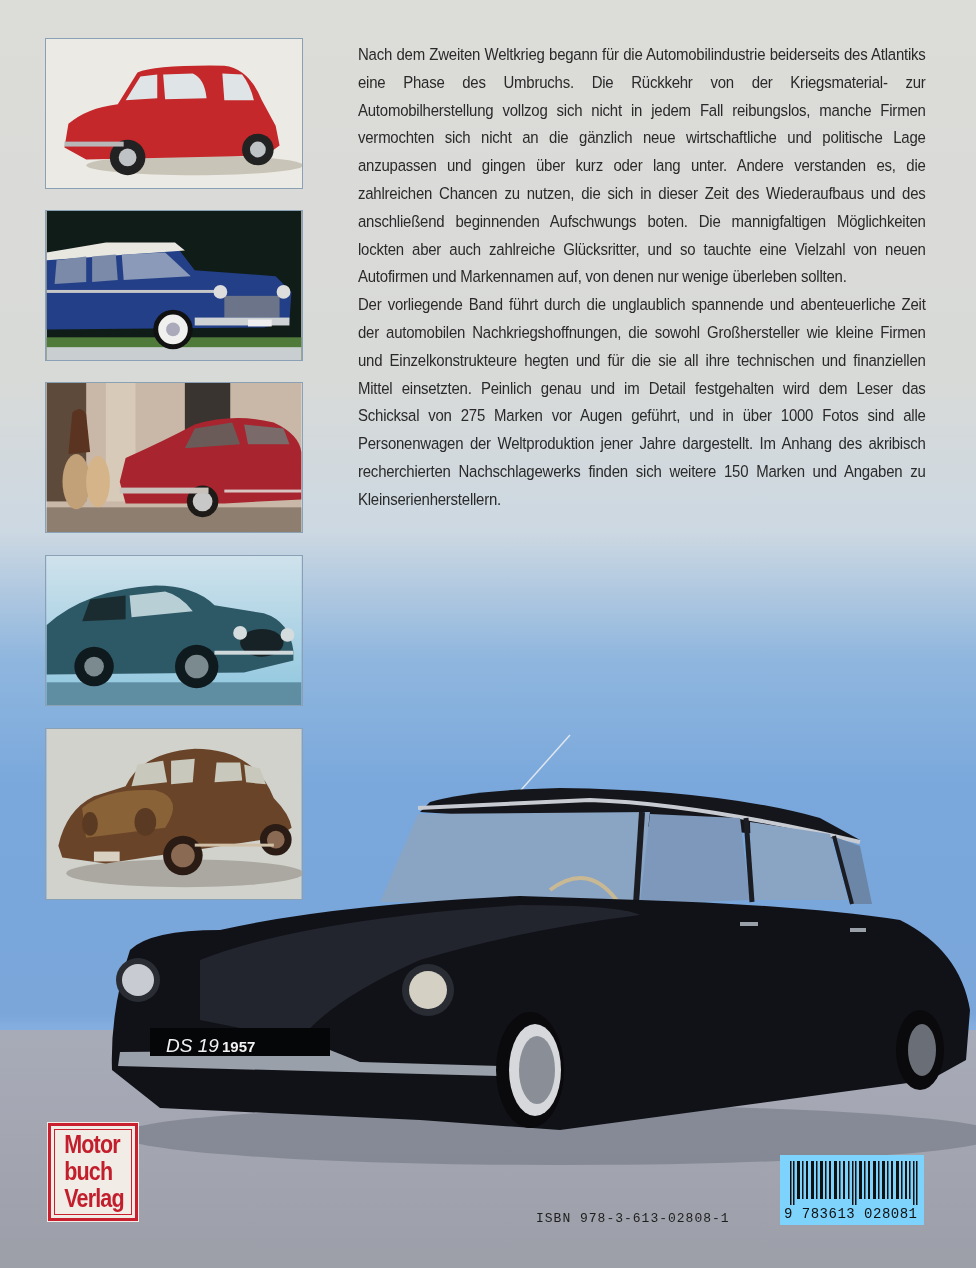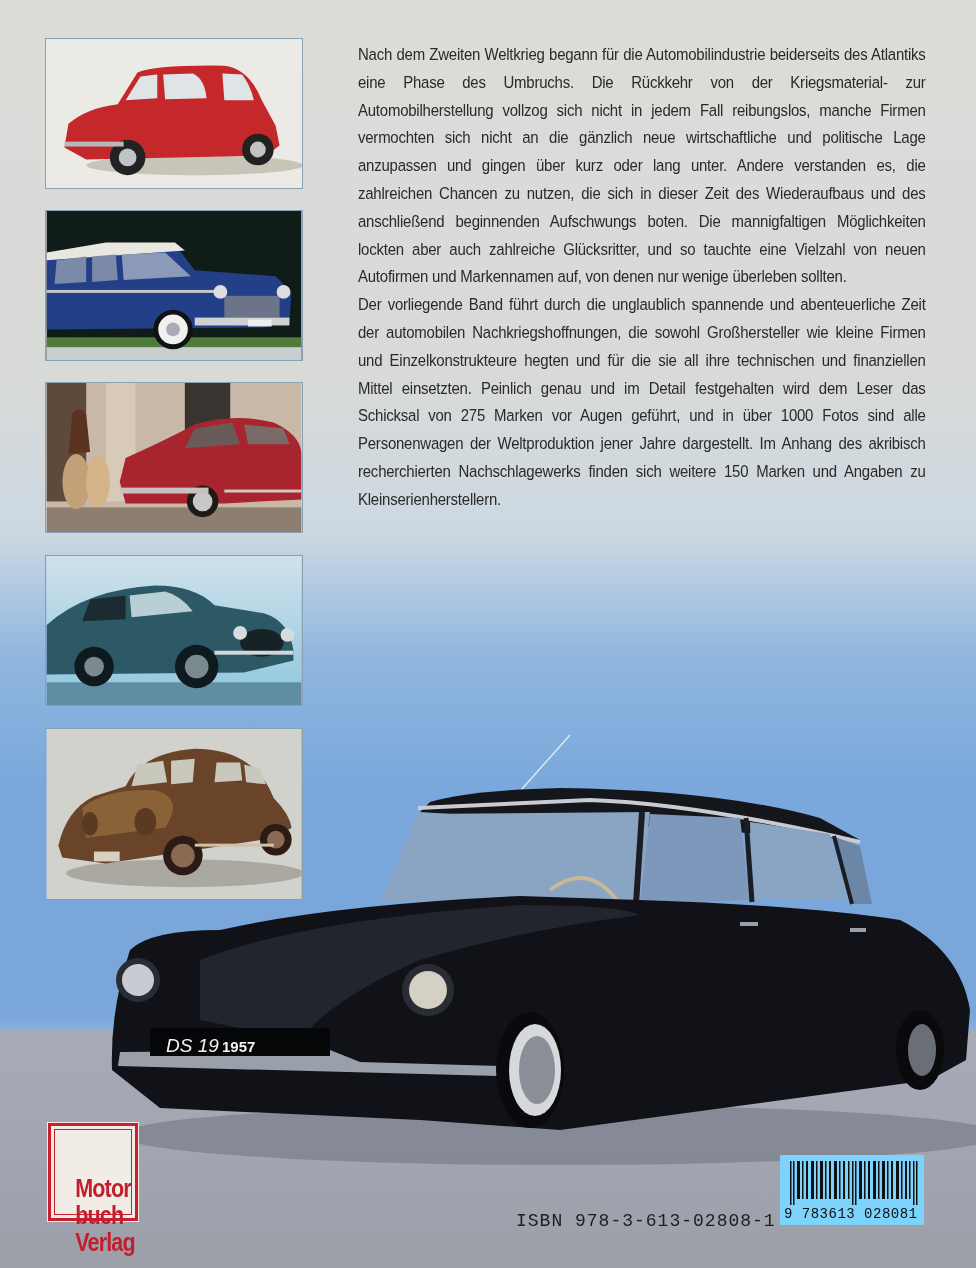--- a/index.html
+++ b/index.html
@@ -17,22 +17,22 @@
     transform:scaleX(0.86);transform-origin:left top;width:660px;text-align:justify;}
   .text-block p{margin:0;}
   .text-block p + p{margin-top:0;}
   .logo{position:absolute;left:48px;top:1123px;width:90px;height:98px;
     background:#f1ece6;border:3px solid #c8202e;box-sizing:border-box;
     outline:1px solid #f5ece6;}
   .logo .inner{position:absolute;left:3px;top:3px;right:3px;bottom:3px;border:1px solid #c8202e;}
   .logo span{display:block;font-family:"Liberation Sans",sans-serif;font-weight:bold;
     color:#c21e2c;font-size:25px;line-height:27px;letter-spacing:-1px;padding-left:5px;
     transform:scaleX(0.86);transform-origin:left;}
-  .isbn{position:absolute;left:516px;top:1211px;font-family:"Liberation Mono","DejaVu Sans Mono",monospace;
-    font-size:18px;color:#1e1e1e;letter-spacing:1px;}
+  .isbn{position:absolute;left:536px;top:1211px;font-family:"Liberation Mono","DejaVu Sans Mono",monospace;
+    font-size:13px;color:#1e1e1e;letter-spacing:1px;}
   .barcode{position:absolute;left:780px;top:1155px;width:144px;height:70px;background:#7dd3fc;}
   .barcode .bars{position:absolute;left:10px;top:6px;width:128px;height:44px;}
   .barcode .digits{position:absolute;left:4px;bottom:3px;font-family:"Liberation Mono",monospace;
     font-size:14px;color:#111;letter-spacing:0.5px;}
   .ds{position:absolute;left:0;top:0;width:976px;height:1268px;pointer-events:none;}
 </style>
 </head>
 <body>
 
 <div class="cover"></div>
@@ -181,21 +181,21 @@
   <ellipse cx="537" cy="1070" rx="18" ry="34" fill="#8a8e96"></ellipse>
   <ellipse cx="920" cy="1050" rx="24" ry="40" fill="#0a0a0c"></ellipse>
   <ellipse cx="922" cy="1050" rx="14" ry="26" fill="#6a6e76"></ellipse>
 
   <rect x="740" y="922" width="18" height="4" fill="#9aa0a8"></rect>
   <rect x="850" y="928" width="16" height="4" fill="#9aa0a8"></rect>
 </svg>
 
 <div class="logo">
   <div class="inner"></div>
-  <div style="position:absolute;left:20px;top:5px;margin-top:44px;">
+  <div style="position:absolute;left:9px;top:5px;">
     <span>Motor</span>
     <span>buch</span>
     <span>Verlag</span>
   </div>
 </div>
 
 <div class="isbn">ISBN 978-3-613-02808-1</div>
 
 <div class="barcode">
   <svg class="bars" viewBox="0 0 128 44">

